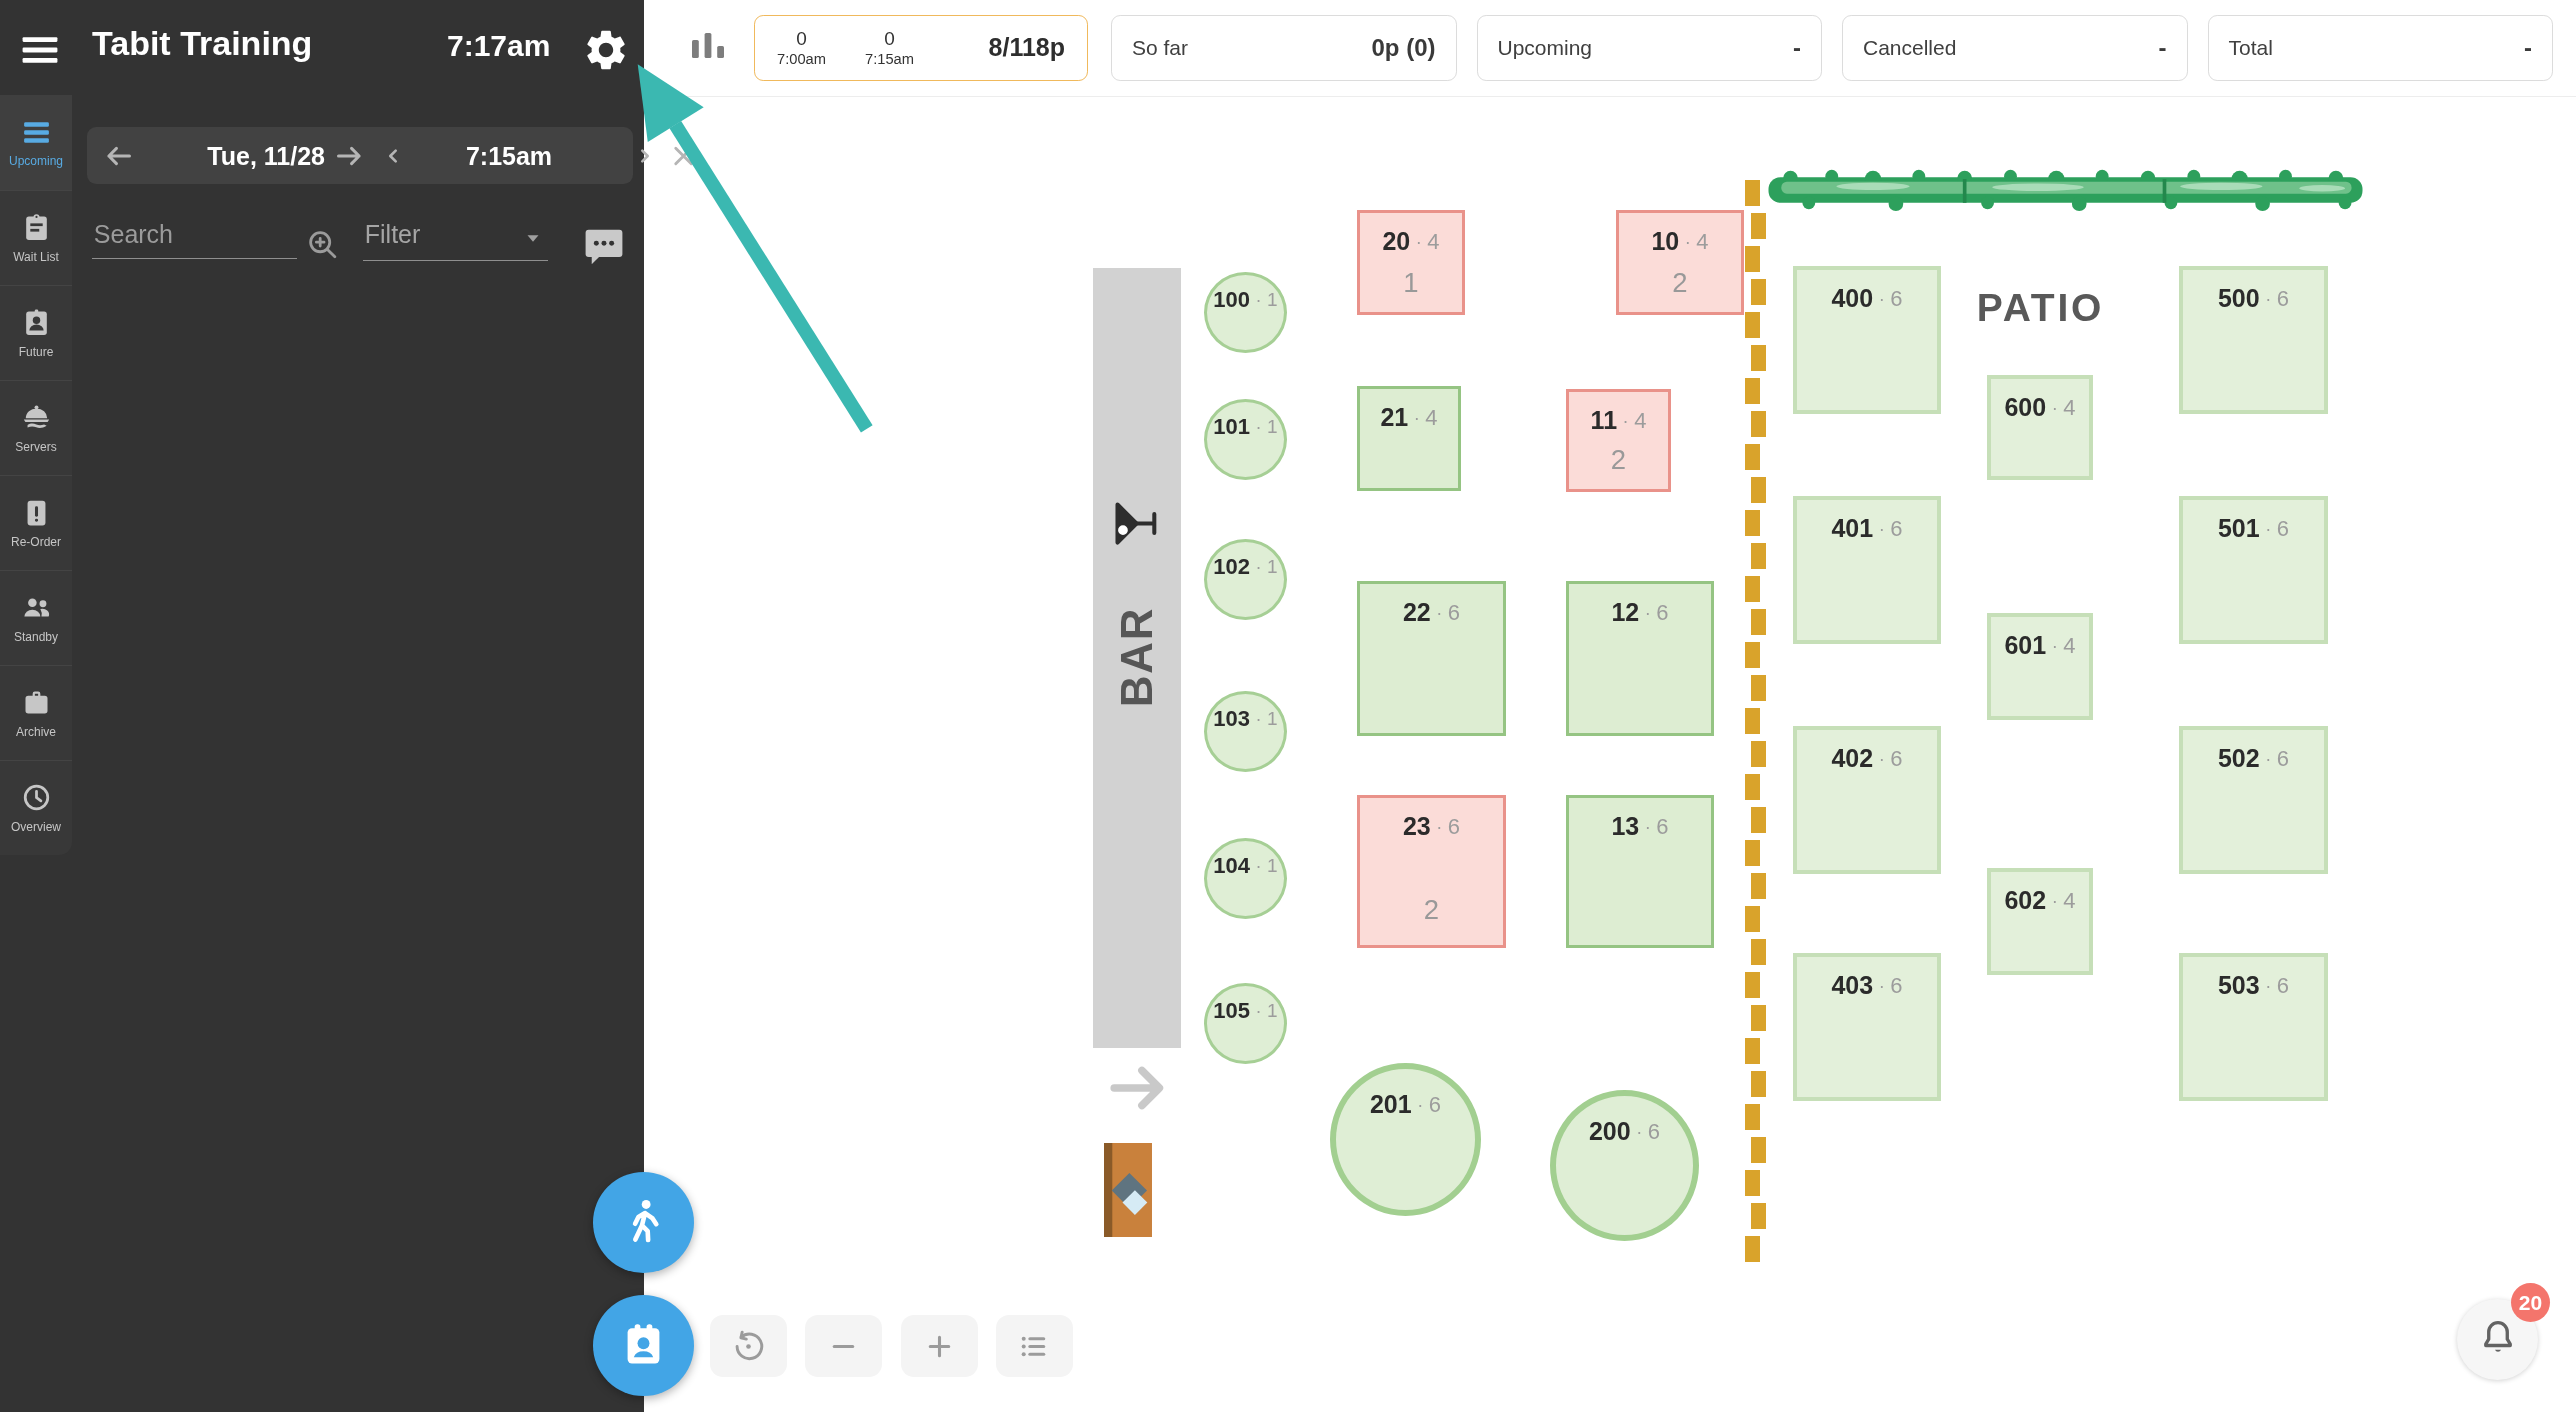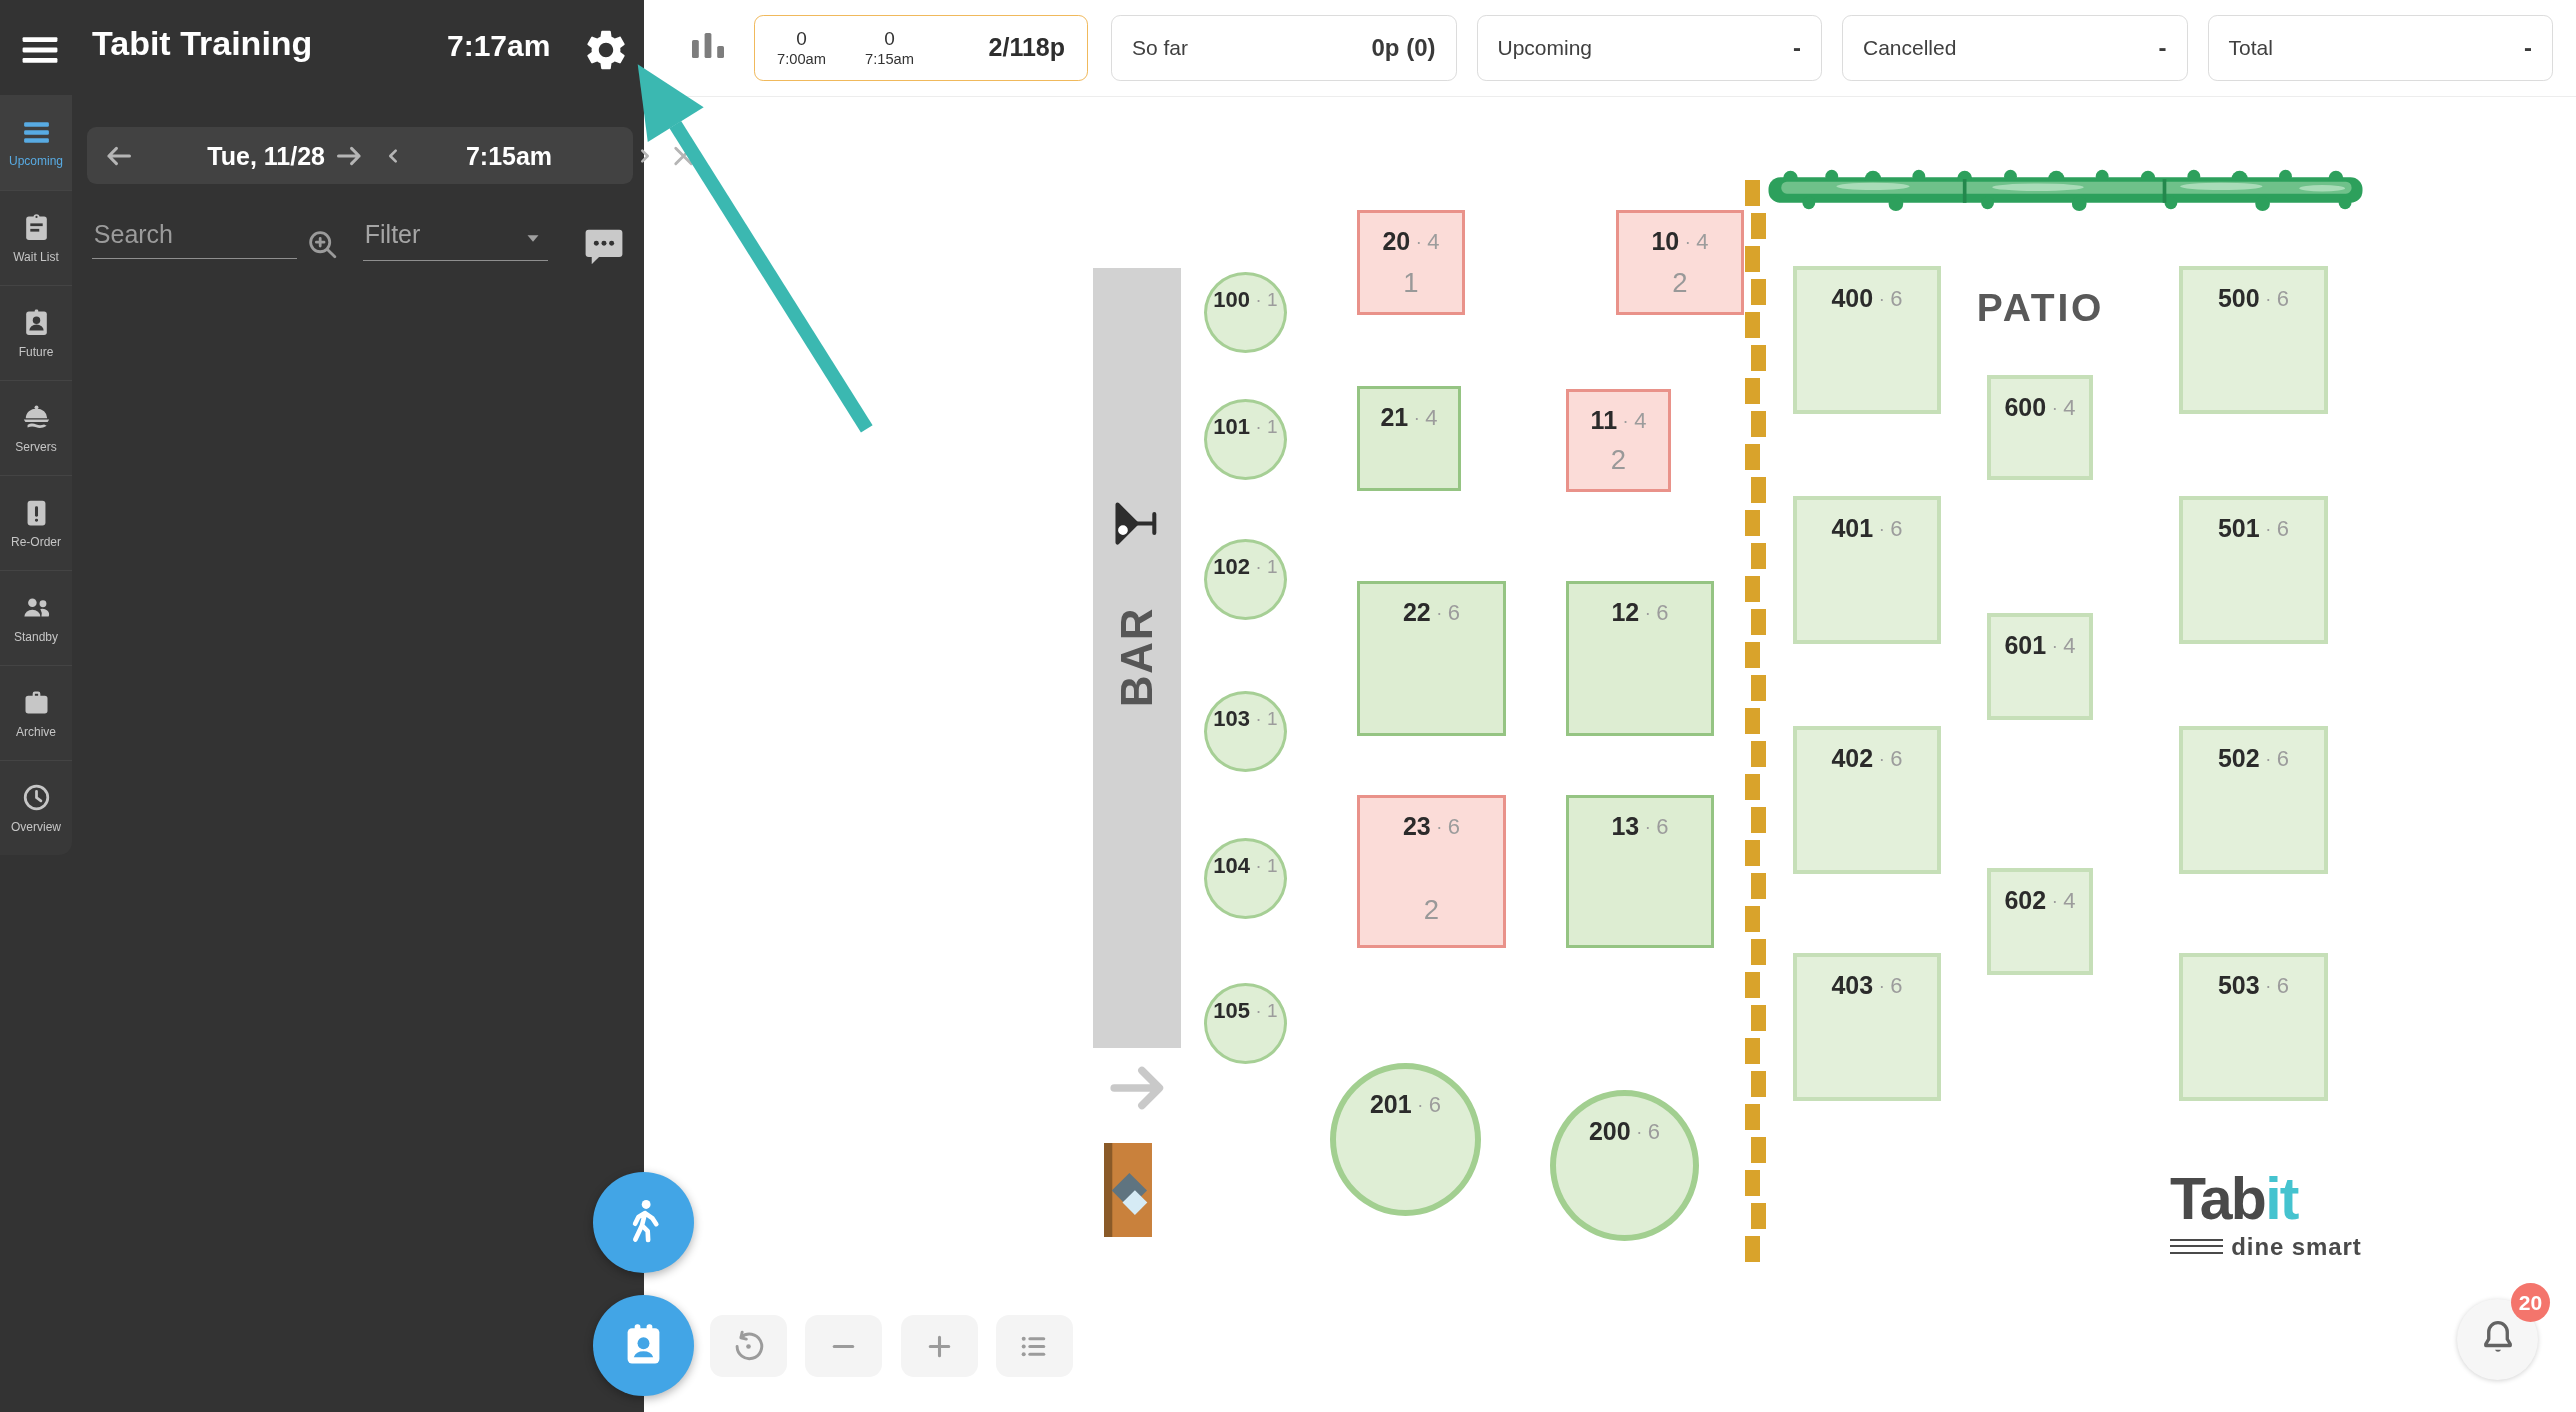--- a/index.html
+++ b/index.html
@@ -362,47 +362,40 @@
         </div>
         <div class="table rect patio open" style="left: 2179px; top: 953px; width: 149px; height: 148px;">
           <div class="lbl">
             <span class="tid">503</span>
             <span class="tdot">·</span>
             <span class="tseats">6</span>
           </div>
         </div>
       </div>
 
-    <div class="logo">
-      <div class="logo-row1"><span class="logo-dark">Tab</span><span class="logo-teal">it</span></div>
-      <div class="logo-row2">
-          <span class="logo-lines"></span>
-          <span class="logo-tagline">dine smart</span>
-        </div>
-    </div>
   </div>
 
   <div class="topbar-bg"></div>
   <div class="chart-btn">
     <svg viewBox="0 0 24 24" fill="#7d7d7d">
         <rect x="4" y="8" width="3.4" height="9" rx="0.8"></rect>
         <rect x="10.3" y="4.5" width="3.4" height="12.5" rx="0.8"></rect>
         <rect x="16.6" y="11" width="3.4" height="6" rx="0.8"></rect>
       </svg>
   </div>
   <div class="slot-card">
     <div class="slot-col">
       <span class="v">0</span>
       <span class="t">7:00am</span>
     </div>
     <div class="slot-col">
       <span class="v">0</span>
       <span class="t">7:15am</span>
     </div>
-    <div class="slot-total">2/118p</div>
+    <div class="slot-total">8/118p</div>
   </div>
   <div id="stat-cards">
       <div class="stat-card">
         <span class="stat-label">So far</span>
         <span class="stat-value">0p (0)</span>
       </div>
       <div class="stat-card">
         <span class="stat-label">Upcoming</span>
         <span class="stat-value">-</span>
       </div>

